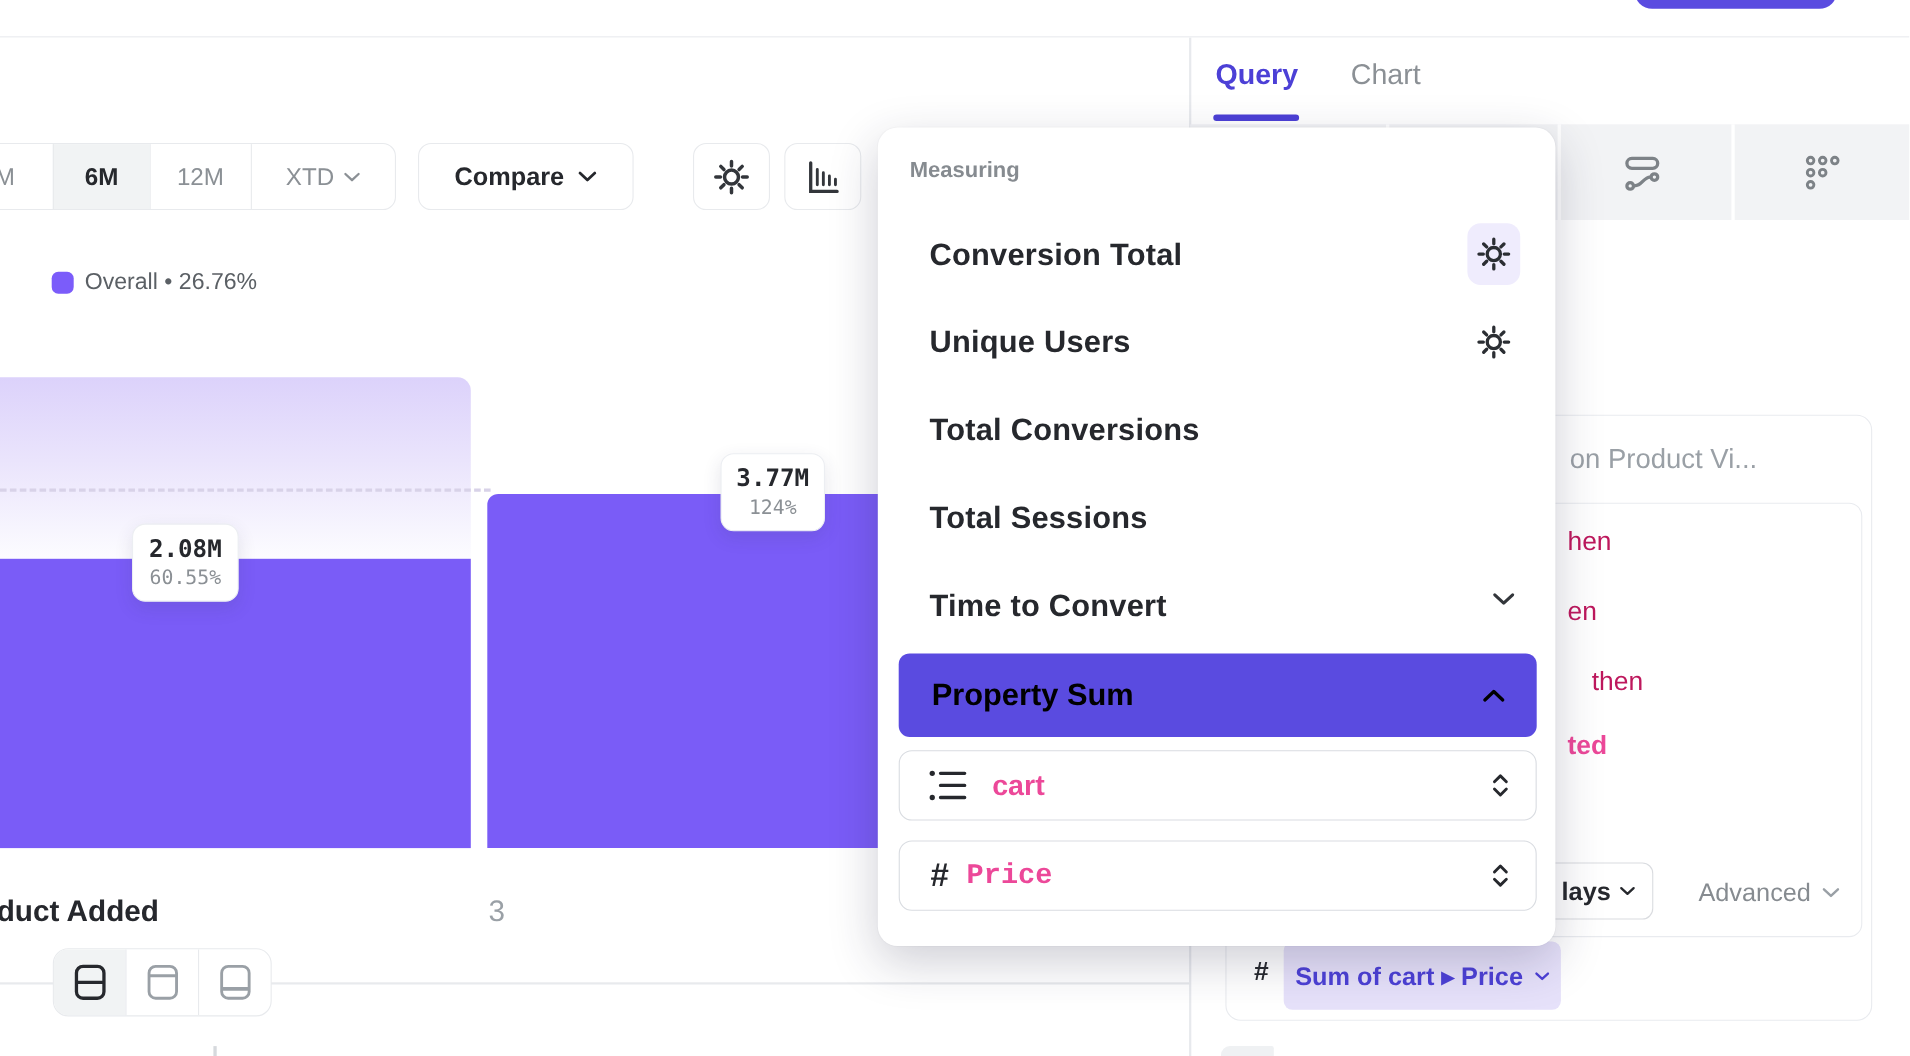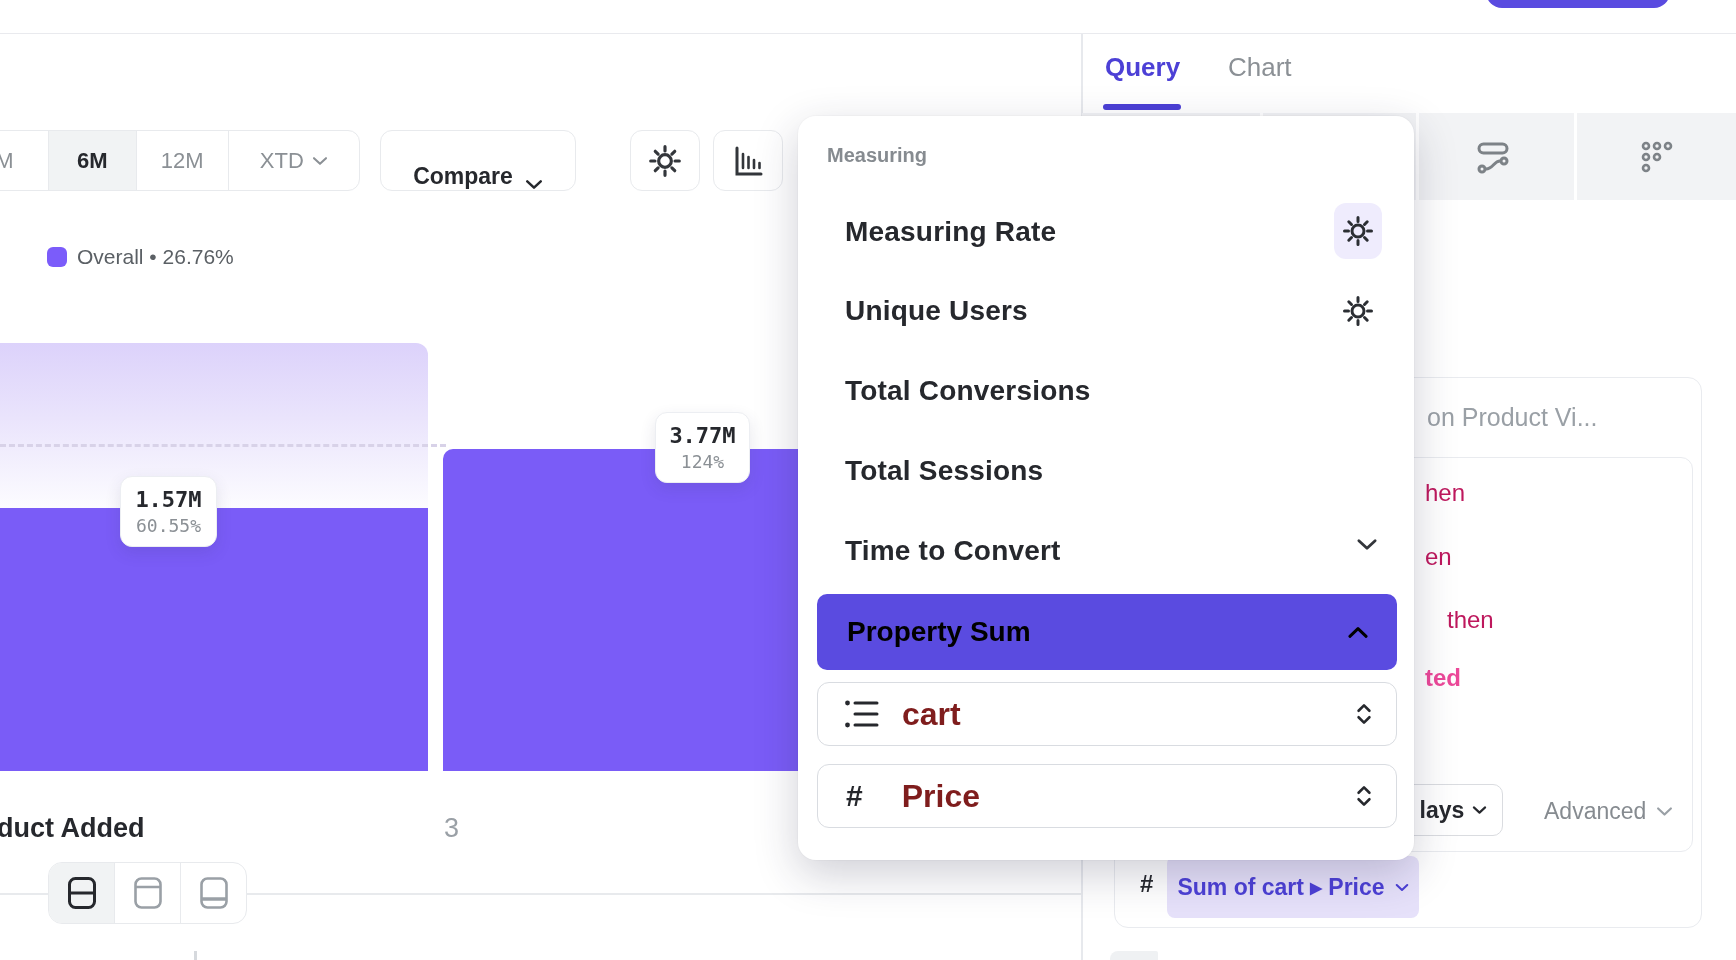--- a/index.html
+++ b/index.html
@@ -25,21 +25,21 @@
   .cells{left:1082px;top:113px;width:654px;height:87px;background:#f2f3f5;z-index:2;}
   .cell-div{top:113px;width:3px;height:87px;background:#ffffff;z-index:3;}
   .cell-btn{top:113px;height:87px;width:120px;display:flex;align-items:center;justify-content:center;color:#7d8287;z-index:3;cursor:pointer;}
 
   
   .btn{border:1.5px solid #e8eaed;border-radius:12px;background:#fff;}
   .time-group{left:-40px;top:130px;width:400px;height:61px;display:flex;overflow:hidden;z-index:5;}
   .time-seg{display:flex;align-items:center;justify-content:center;gap:8px;font-size:22px;font-weight:500;color:#8b9095;border-left:1.5px solid #e8eaed;cursor:pointer;}
   .time-seg:first-child{border-left:none;}
   .time-seg.sel{background:#f1f3f4;color:#26282d;font-weight:700;}
-  .compare-btn{left:380px;top:130px;width:196px;height:61px;display:flex;align-items:flex-end;justify-content:center;gap:12px;
+  .compare-btn{left:380px;top:130px;width:196px;height:61px;display:flex;align-items:center;justify-content:center;gap:12px;
                font-size:23px;font-weight:700;color:#26282d;z-index:5;cursor:pointer;}
   .icon-btn{top:130px;width:70px;height:61px;display:flex;align-items:center;justify-content:center;color:#33363b;z-index:5;cursor:pointer;}
 
   
   .legend-swatch{left:47px;top:247px;width:20px;height:20px;border-radius:6px;background:#7b5cfa;z-index:4;}
   .legend-label{left:77px;top:245px;font-size:21px;color:#5b6065;font-weight:500;z-index:4;}
 
   
   .bar1-light{left:0;top:343px;width:428px;height:168px;border-radius:0 12px 0 0;
               background:linear-gradient(180deg,#dcd2fb 0%,#eae4fc 45%,#fdfdff 100%);z-index:3;}
@@ -91,24 +91,24 @@
   .menu-item{left:0;width:100%;height:40px;display:flex;align-items:center;padding-left:47px;font-size:28px;font-weight:600;color:#26282d;letter-spacing:.2px;cursor:pointer;}
   .gear-wrap{left:536px;width:48px;height:56px;border-radius:12px;display:flex;align-items:center;justify-content:center;color:#2b2e33;cursor:pointer;}
   .gear-bg{background:#efecfd;}
   .ttc-chevron{left:558px;top:422px;color:#33363b;}
   .pill{left:19px;top:478px;width:580px;height:76px;border-radius:10px;background:#5a4be0;display:flex;align-items:center;
         padding:0 28px 0 30px;font-size:28px;font-weight:600;color:#000000;cursor:pointer;}
   .pill .spacer{flex:1;}
   .field{left:19px;width:580px;height:64px;border:1.5px solid #d9dce1;border-radius:12px;background:#fff;display:flex;align-items:center;cursor:pointer;}
   .field-cart{top:566px;} .field-price{top:648px;}
   .field .ficon{margin-left:26px;color:#26282d;display:flex;}
-  .field .flabel{margin-left:22px;font-size:32px;font-weight:600;color:#7f1d1d;flex:1;}
+  .field .flabel{margin-left:22px;font-size:26px;font-weight:600;color:#ec4899;flex:1;}
   .field .fupdown{margin-right:22px;color:#26282d;display:flex;}
   .hash-glyph{font-size:30px;font-weight:700;color:#26282d;margin-left:28px;}
-  .hash-glyph + .flabel{margin-left:39px;}
+  .hash-glyph + .flabel{margin-left:16px;font-family:Liberation Mono, monospace;}
   svg{display:block;}
 </style>
 </head>
 <body>
 
 <div id="app">
 
   <div class="el topbar"></div>
   <div class="el primary-btn"></div>
 
@@ -192,21 +192,21 @@
   </div>
 
   <div class="el legend-swatch"></div>
   <div class="el legend-label">Overall • 26.76%</div>
 
   <div class="el bar1-light"></div>
   <div class="el bar1"></div>
   <div class="el dashed-line"></div>
   <div class="el bar2"></div>
   <div class="el tooltip tooltip1">
-    <span class="tt-value">1.57M</span>
+    <span class="tt-value">2.08M</span>
     <span class="tt-pct">60.55%</span>
   </div>
   <div class="el tooltip tooltip2">
     <span class="tt-value">3.77M</span>
     <span class="tt-pct">124%</span>
   </div>
   <div class="el step1-label">duct Added</div>
   <div class="el flex step2">
     <span class="step-num">3</span>
   </div>
@@ -276,21 +276,21 @@
     <span>Sum of cart ▸ Price</span>
     <span>
       <svg width="14" height="9" viewBox="0 0 20 12">
           <path d="M2.5 2.5l7.5 7 7.5-7" fill="none" stroke="currentColor" stroke-width="3" stroke-linecap="round" stroke-linejoin="round"></path>
         </svg>
     </span>
   </div>
 
   <div class="el panel">
     <div class="el panel-title">Measuring</div>
-    <div class="el menu-item" style="top:96px">Measuring Rate</div>
+    <div class="el menu-item" style="top:96px">Conversion Total</div>
     <div class="el menu-item" style="top:175px">Unique Users</div>
     <div class="el menu-item" style="top:255px">Total Conversions</div>
     <div class="el menu-item" style="top:335px">Total Sessions</div>
     <div class="el menu-item" style="top:415px">Time to Convert</div>
     <div class="el gear-wrap gear-bg" style="top:87px">
       <span>
         <svg width="34" height="34" viewBox="0 0 34 34">
             <g fill="none" stroke="currentColor" stroke-width="3" stroke-linecap="round">
               <circle cx="17" cy="17" r="6"></circle>
               <path d="M17 3.5v4M17 26.5v4M3.5 17h4M26.5 17h4M7.8 7.8l2.7 2.7M23.5 23.5l2.7 2.7M26.2 7.8l-2.7 2.7M10.5 23.5l-2.7 2.7"></path>

